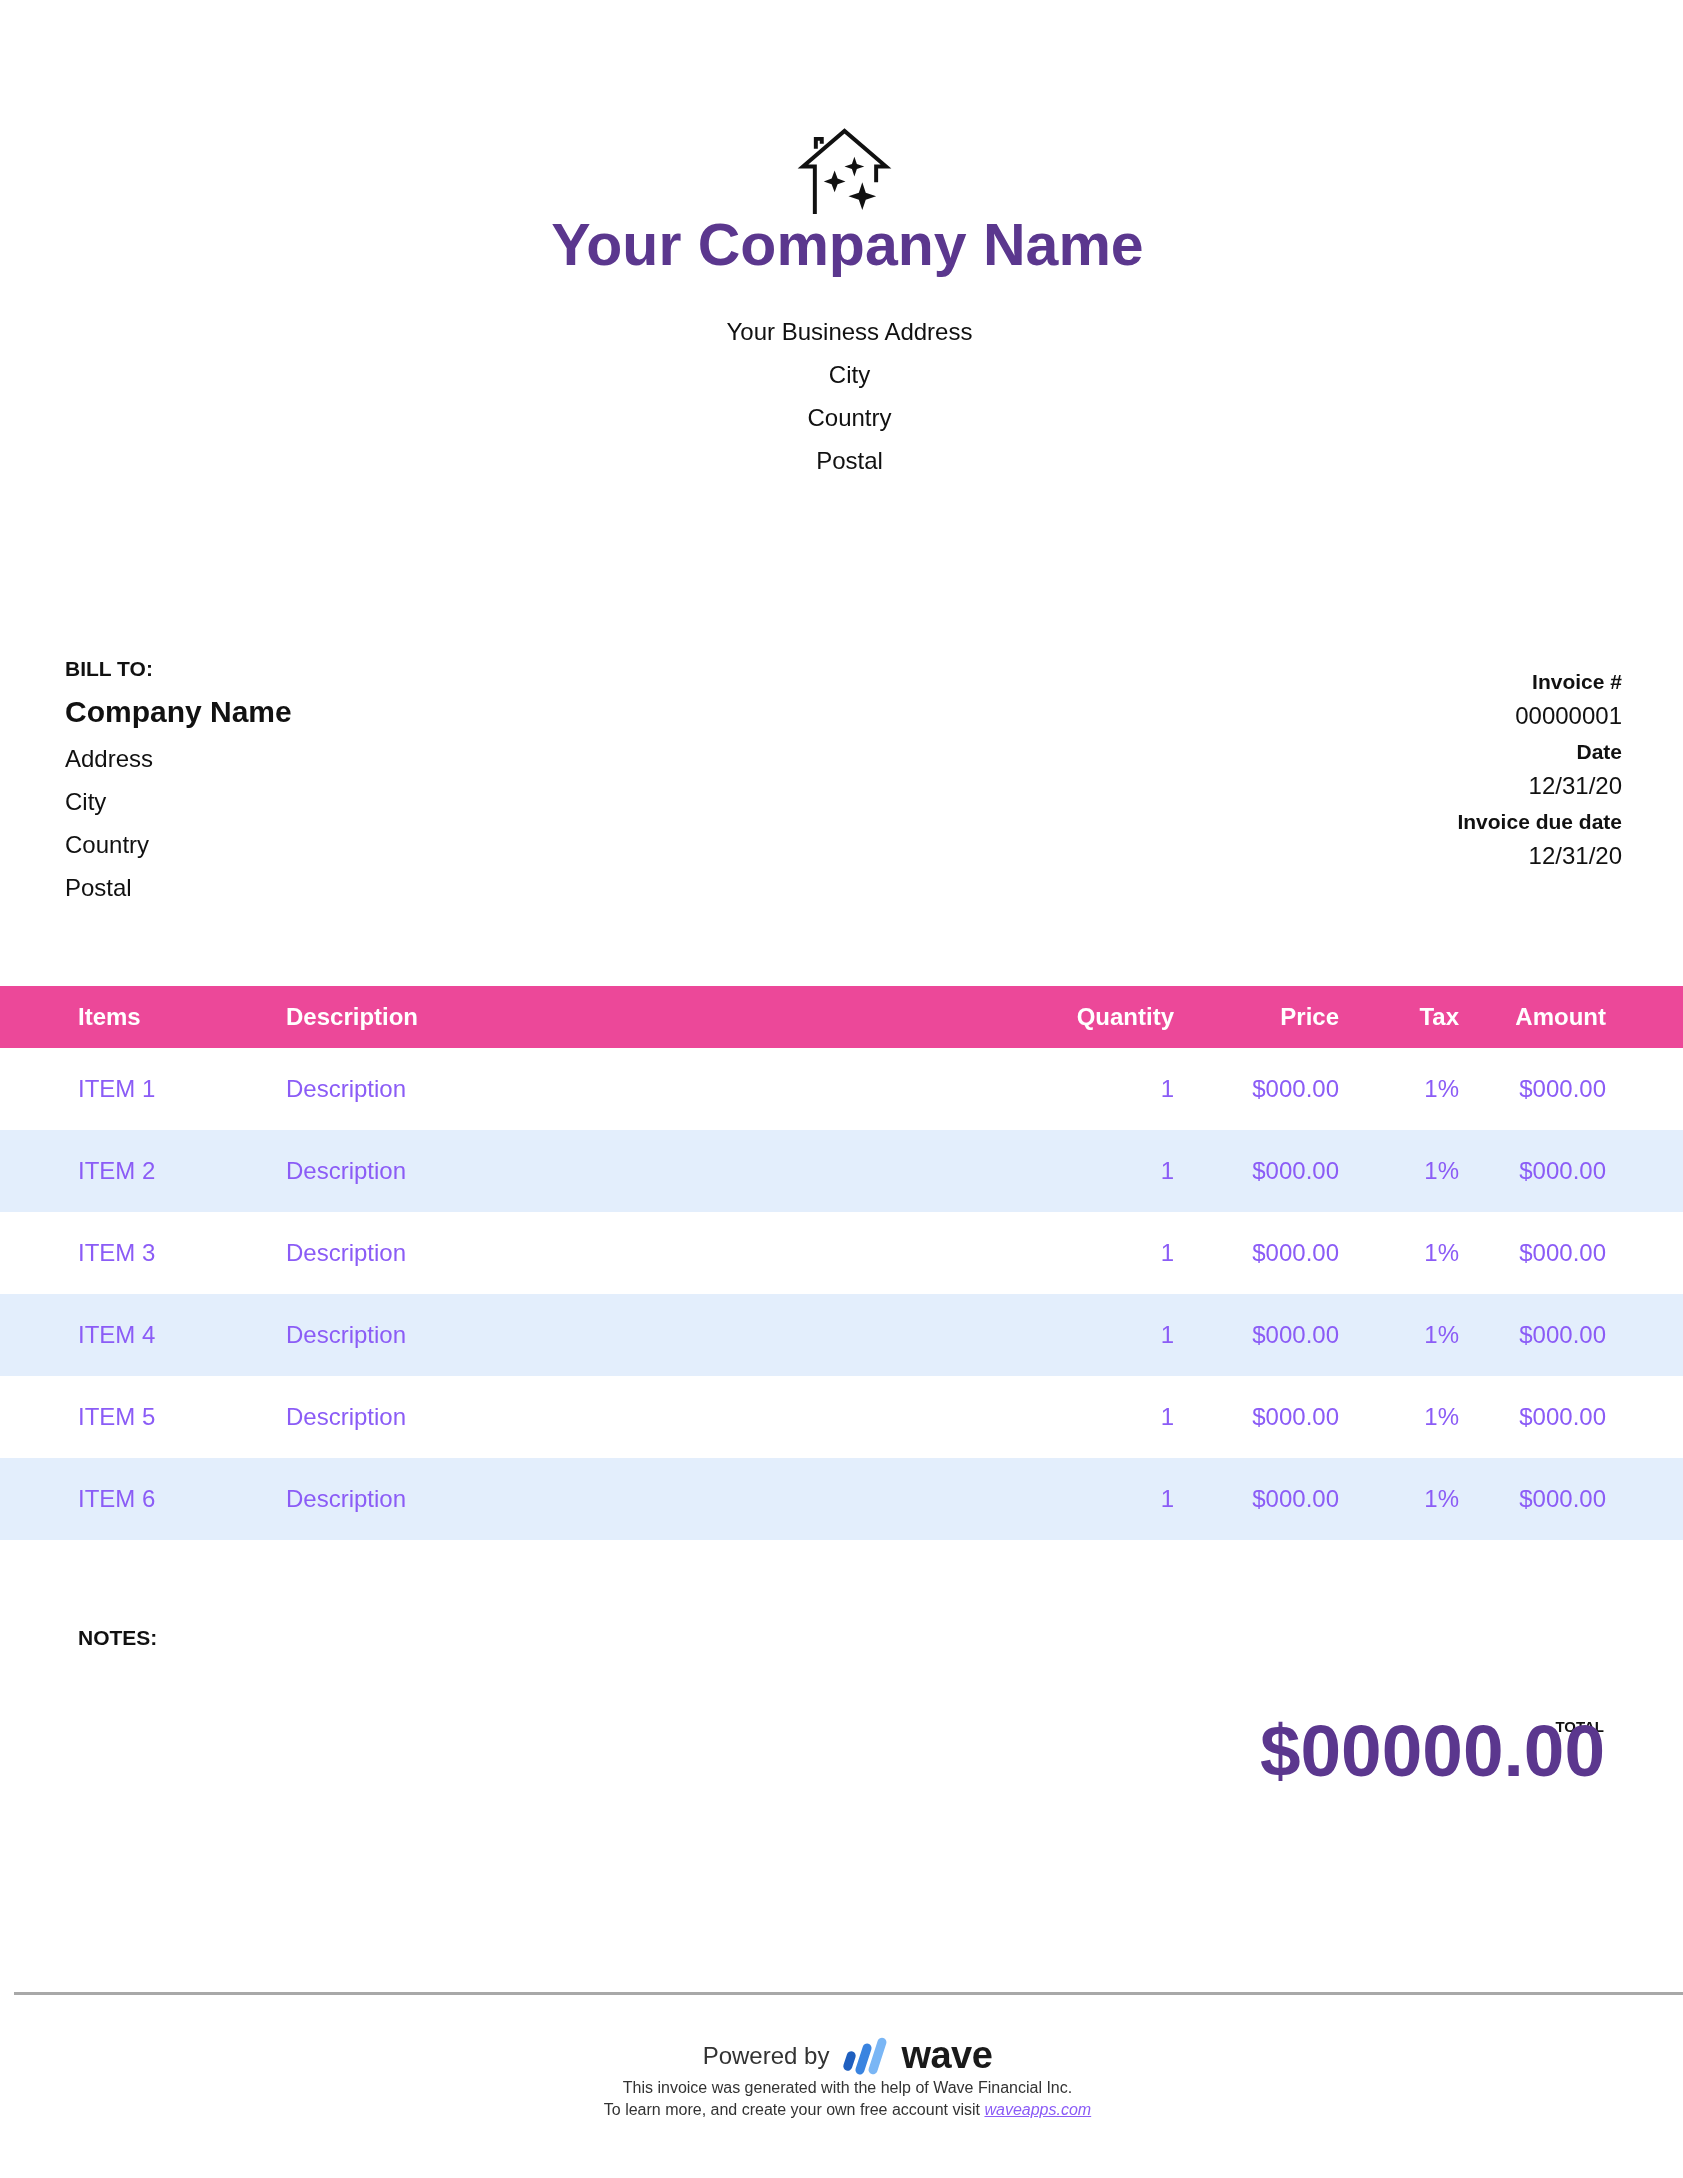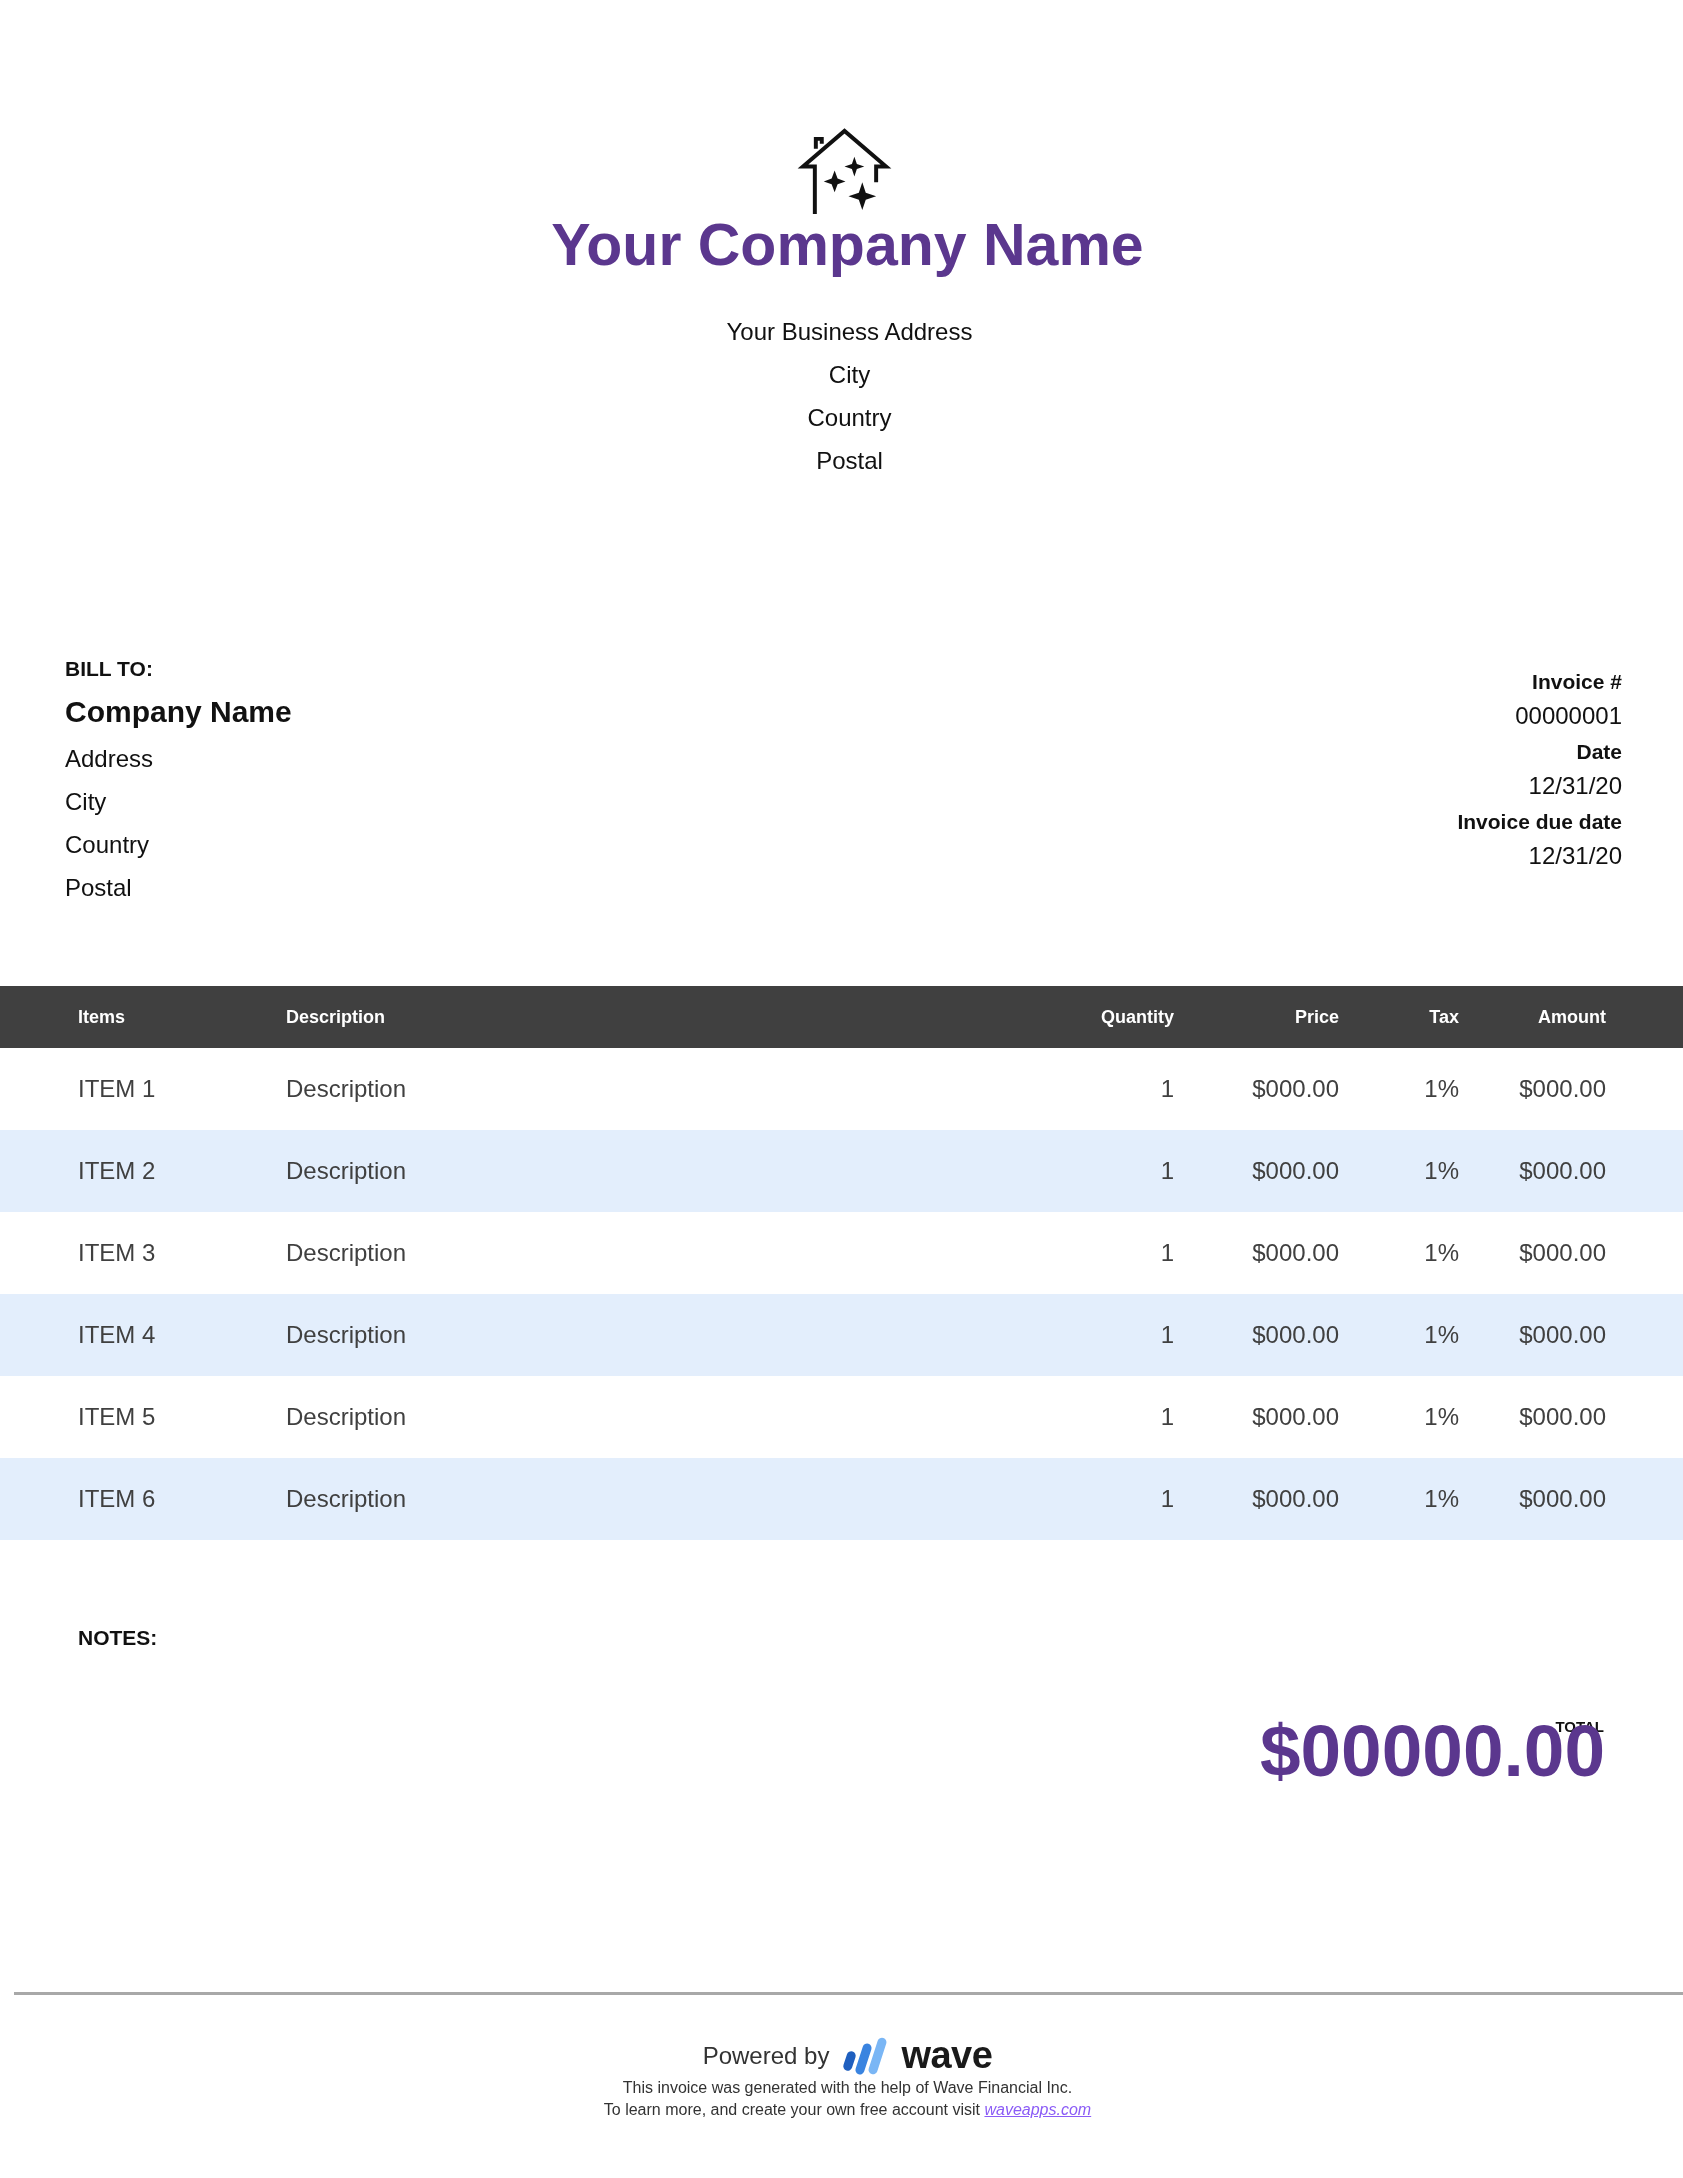--- a/index.html
+++ b/index.html
@@ -52,25 +52,25 @@
       position: absolute; right: 61px; top: 667px; text-align: right;
     }
     .meta-label { font-size: 21px; font-weight: 700; line-height: 30px; height: 30px; }
     .meta-value { font-size: 24px; line-height: 50px; height: 50px; margin-top: -6px; margin-bottom: -4px; }
 
     
     .items-table {
       position: absolute; left: 0; top: 986px; width: 1683px;
     }
     .thead {
-      display: flex; height: 62px; background: #404040; align-items: center;
-      color: #ffffff; font-weight: 700; font-size: 18px;
+      display: flex; height: 62px; background: #ec4899; align-items: center;
+      color: #ffffff; font-weight: 700; font-size: 24px;
     }
     .row {
-      display: flex; height: 82px; align-items: center; font-size: 24px; color: #404040;
+      display: flex; height: 82px; align-items: center; font-size: 24px; color: #8b5cf6;
     }
     .row.alt { background: #e3eefc; }
     .c-item { width: 286px; padding-left: 78px; }
     .c-desc { width: 748px; }
     .c-qty  { width: 140px; text-align: right; }
     .c-price{ width: 165px; text-align: right; }
     .c-tax  { width: 120px; text-align: right; }
     .c-amt  { width: 147px; text-align: right; }
     .thead .c-qty { width: 140px; padding-right: 0; }
     .thead .c-item { padding-left: 78px; }

